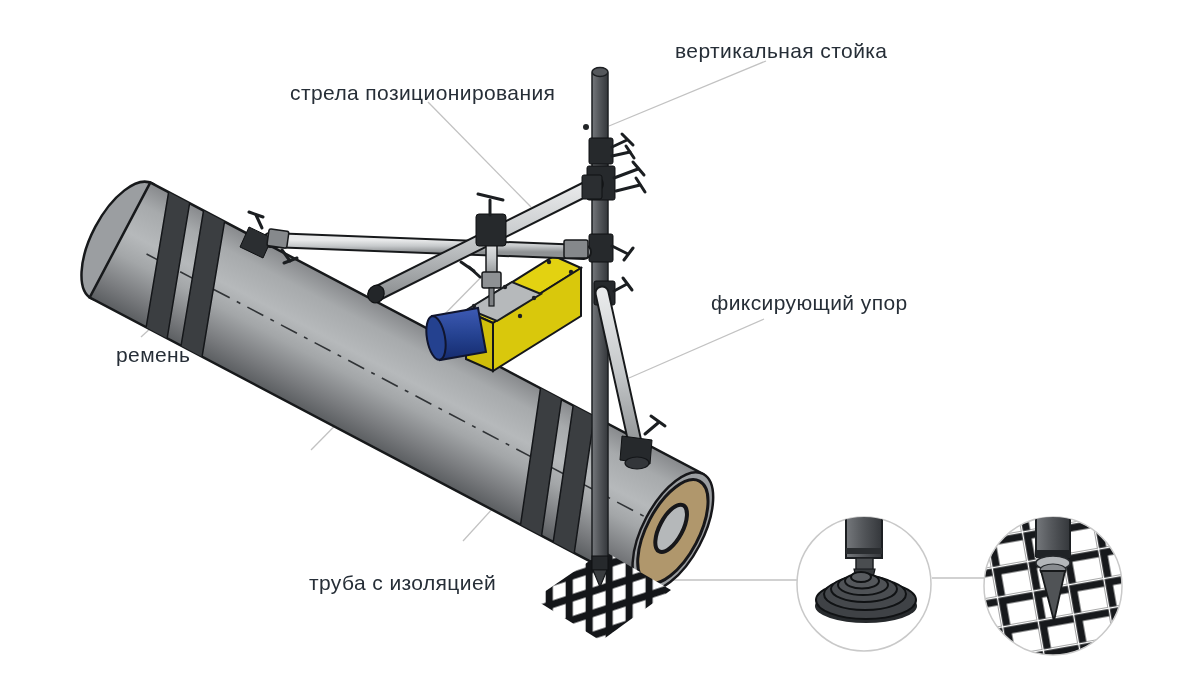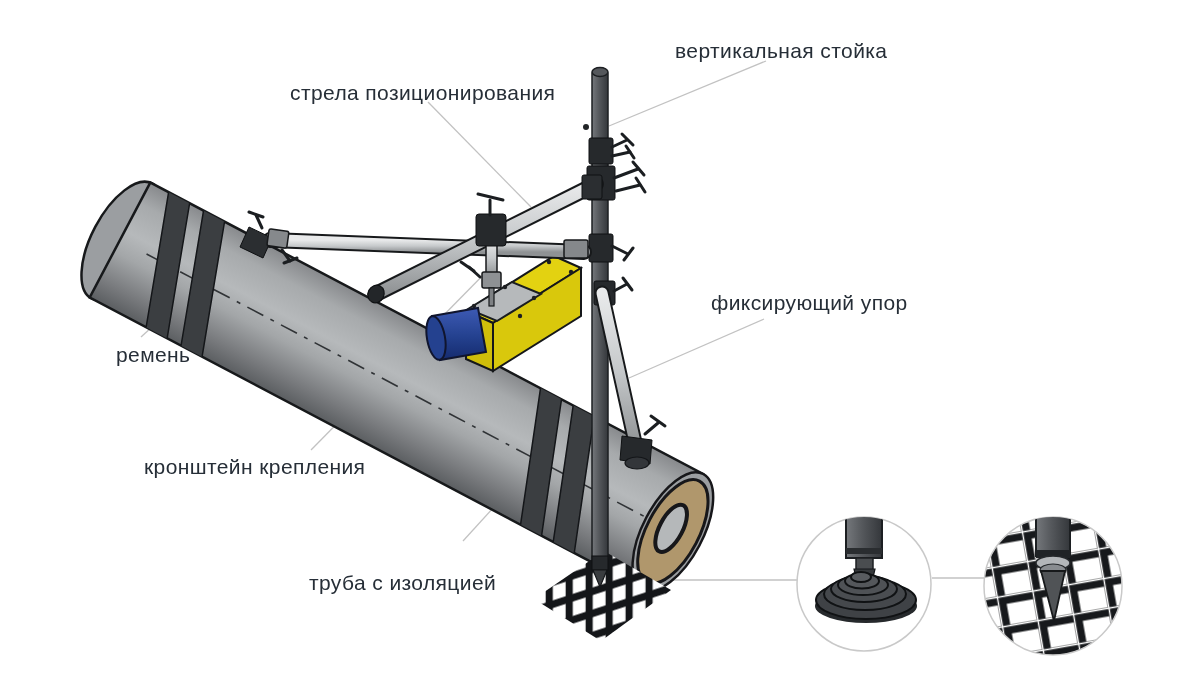--- a/index.html
+++ b/index.html
@@ -219,16 +219,15 @@
       <polygon points="1041,571 1065,571 1054,621" fill="#505356" stroke="#17191b" stroke-width="1.8"></polygon>
     </g>
   </g>
 </svg>
 
   <div class="lbl" id="lbl-vertical-stand">вертикальная стойка</div>
   <div class="lbl" id="lbl-positioning-boom">стрела позиционирования</div>
   <div class="lbl" id="lbl-fixing-stop">фиксирующий упор</div>
   <div class="lbl" id="lbl-belt">ремень</div>
   <div class="lbl" id="lbl-bracket">
-    <div>кронштейн крепления</div>
   </div>
   <div class="lbl" id="lbl-pipe">труба с изоляцией</div>
 </div>
 
 </body></html>

